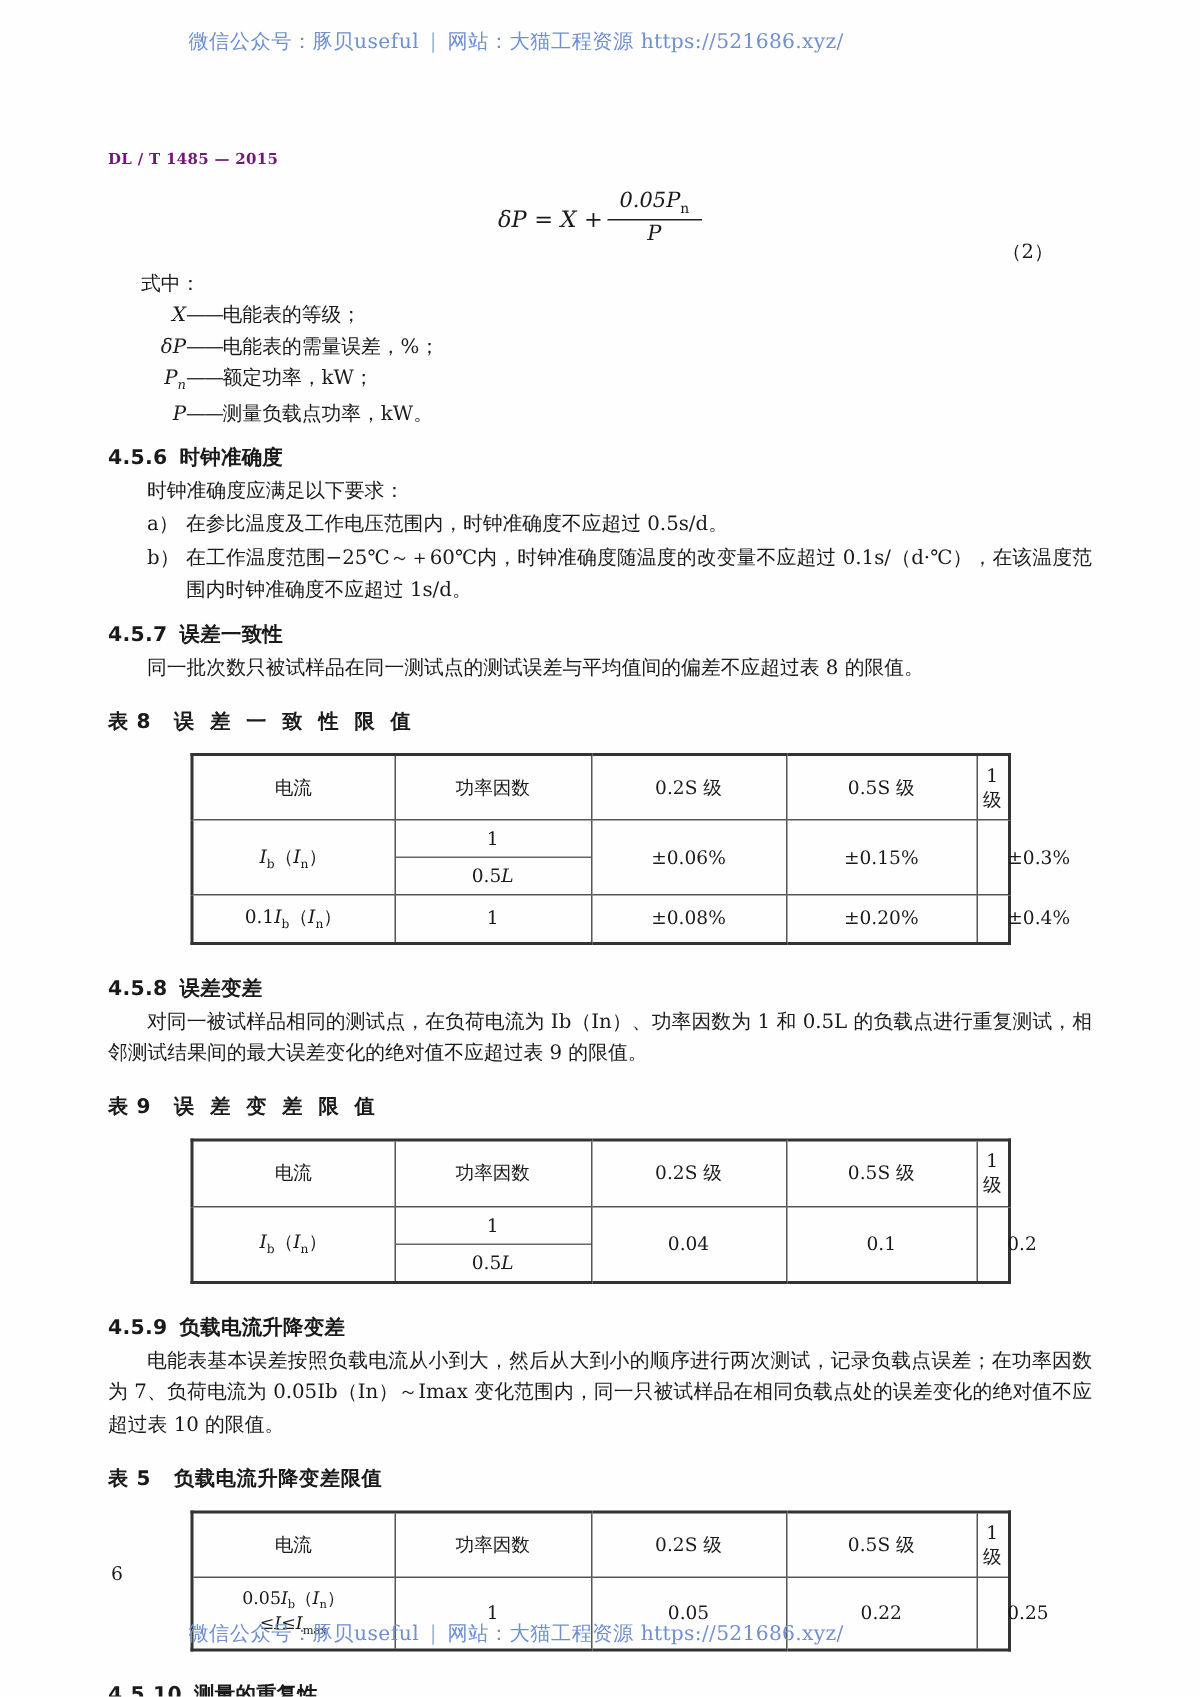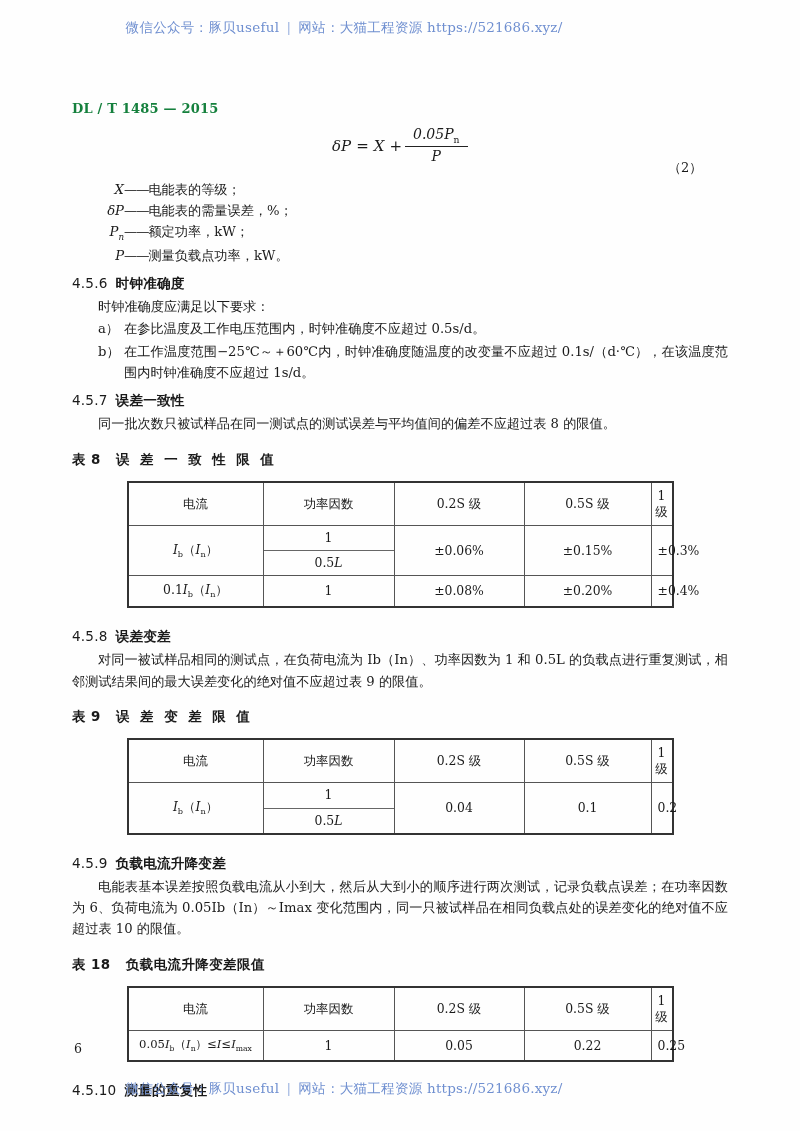--- a/index.html
+++ b/index.html
@@ -43,24 +43,24 @@
     letter-spacing: 0.2px;
   }
   .watermark-top { top: 19px; }
   .watermark-bottom { top: 1080px; }
 
   
   .doc-header {
     position: absolute;
     left: 72px;
     top: 101px;
-    font-size: 13px;
+    font-size: 10px;
     font-weight: bold;
     letter-spacing: 0.2px;
-    color: #15803d;
+    color: #701a75;
   }
 
   
   .content {
     position: absolute;
     left: 72px;
     top: 125px;
     width: 656px;
   }
 
@@ -132,21 +132,21 @@
   }
   .dash { letter-spacing: -1px; }
 
   h3.section {
     font-size: 13.6px;
     font-weight: bold;
     margin: 9px 0 3px 0;
     letter-spacing: 0.2px;
     font-family: "DejaVu Sans", "Liberation Sans", sans-serif;
   }
-  h3.section .num { margin-right: 8px; font-weight: normal; }
+  h3.section .num { margin-right: 8px; font-weight: bold; }
 
   .list-item {
     display: flex;
     font-size: 13.2px;
     line-height: 1.62;
     margin-top: 1px;
   }
   .list-item .marker {
     width: 26px;
     flex: 0 0 26px;
@@ -172,21 +172,21 @@
   table.std {
     border-collapse: collapse;
     width: 547px;
     margin: 12px auto;
     table-layout: fixed;
   }
   table.std td {
     border: 1px solid #555;
     text-align: center;
     font-size: 12.4px;
-    padding: 6px 6px;
+    padding: 6px 20px;
     font-family: "DejaVu Serif", "Liberation Serif", serif;
     line-height: 1.3;
   }
   table.std td.hd {
     padding: 5px 2px;
   }
   table.std .outer-l { border-left: 2px solid #333; }
   table.std .outer-r { border-right: 2px solid #333; }
   table.std tr.top td { border-top: 2px solid #333; }
   table.std tr.bot td { border-bottom: 2px solid #333; }
@@ -229,20 +229,21 @@
         <span style="padding:0 5px">+</span>
         <span class="frac">
           <span class="num"><span class="ital">0.05P</span><sub>n</sub></span>
           <span class="den ital">P</span>
         </span>
       </div>
       <div class="eq-number">（2）</div>
     </div>
 
     <div class="defs">
+      <div class="def-line" style="padding-left:22px">式中：</div>
       <div class="def-line">
         <span class="def-sym"><span class="ital">X</span></span><span class="dash">——</span><span>电能表的等级；</span>
       </div>
       <div class="def-line">
         <span class="def-sym"><span class="ital">δP</span></span><span class="dash">——</span><span>电能表的需量误差，%；</span>
       </div>
       <div class="def-line">
         <span class="def-sym"><span class="ital">P</span><sub>n</sub></span><span class="dash">——</span><span>额定功率，kW；</span>
       </div>
       <div class="def-line">
@@ -328,24 +329,24 @@
           <td>0.04</td>
           <td>0.1</td>
           <td class="outer-r">0.2</td>
         </tr>
       </tbody>
     </table>
 
     <h3 class="section" style="margin-top:20px">
       <span class="num">4.5.9</span><span>负载电流升降变差</span>
     </h3>
-    <p class="para indent">电能表基本误差按照负载电流从小到大，然后从大到小的顺序进行两次测试，记录负载点误差；在功率因数为 6、负荷电流为 0.05Ib（In）～Imax 变化范围内，同一只被试样品在相同负载点处的误差变化的绝对值不应超过表 10 的限值。</p>
+    <p class="para indent">电能表基本误差按照负载电流从小到大，然后从大到小的顺序进行两次测试，记录负载点误差；在功率因数为 7、负荷电流为 0.05Ib（In）～Imax 变化范围内，同一只被试样品在相同负载点处的误差变化的绝对值不应超过表 10 的限值。</p>
 
     <div class="table-caption">
-      <span>表 18</span>
+      <span>表 5</span>
       <span style="margin-left:10px">负载电流升降变差限值</span>
     </div>
     <table class="std">
       <tbody>
         <tr class="top">
           <td class="hd outer-l" style="width:130px">电流</td>
           <td class="hd" style="width:126px">功率因数</td>
           <td class="hd" style="width:125px">0.2S 级</td>
           <td class="hd" style="width:122px">0.5S 级</td>
           <td class="hd outer-r">1 级</td>

